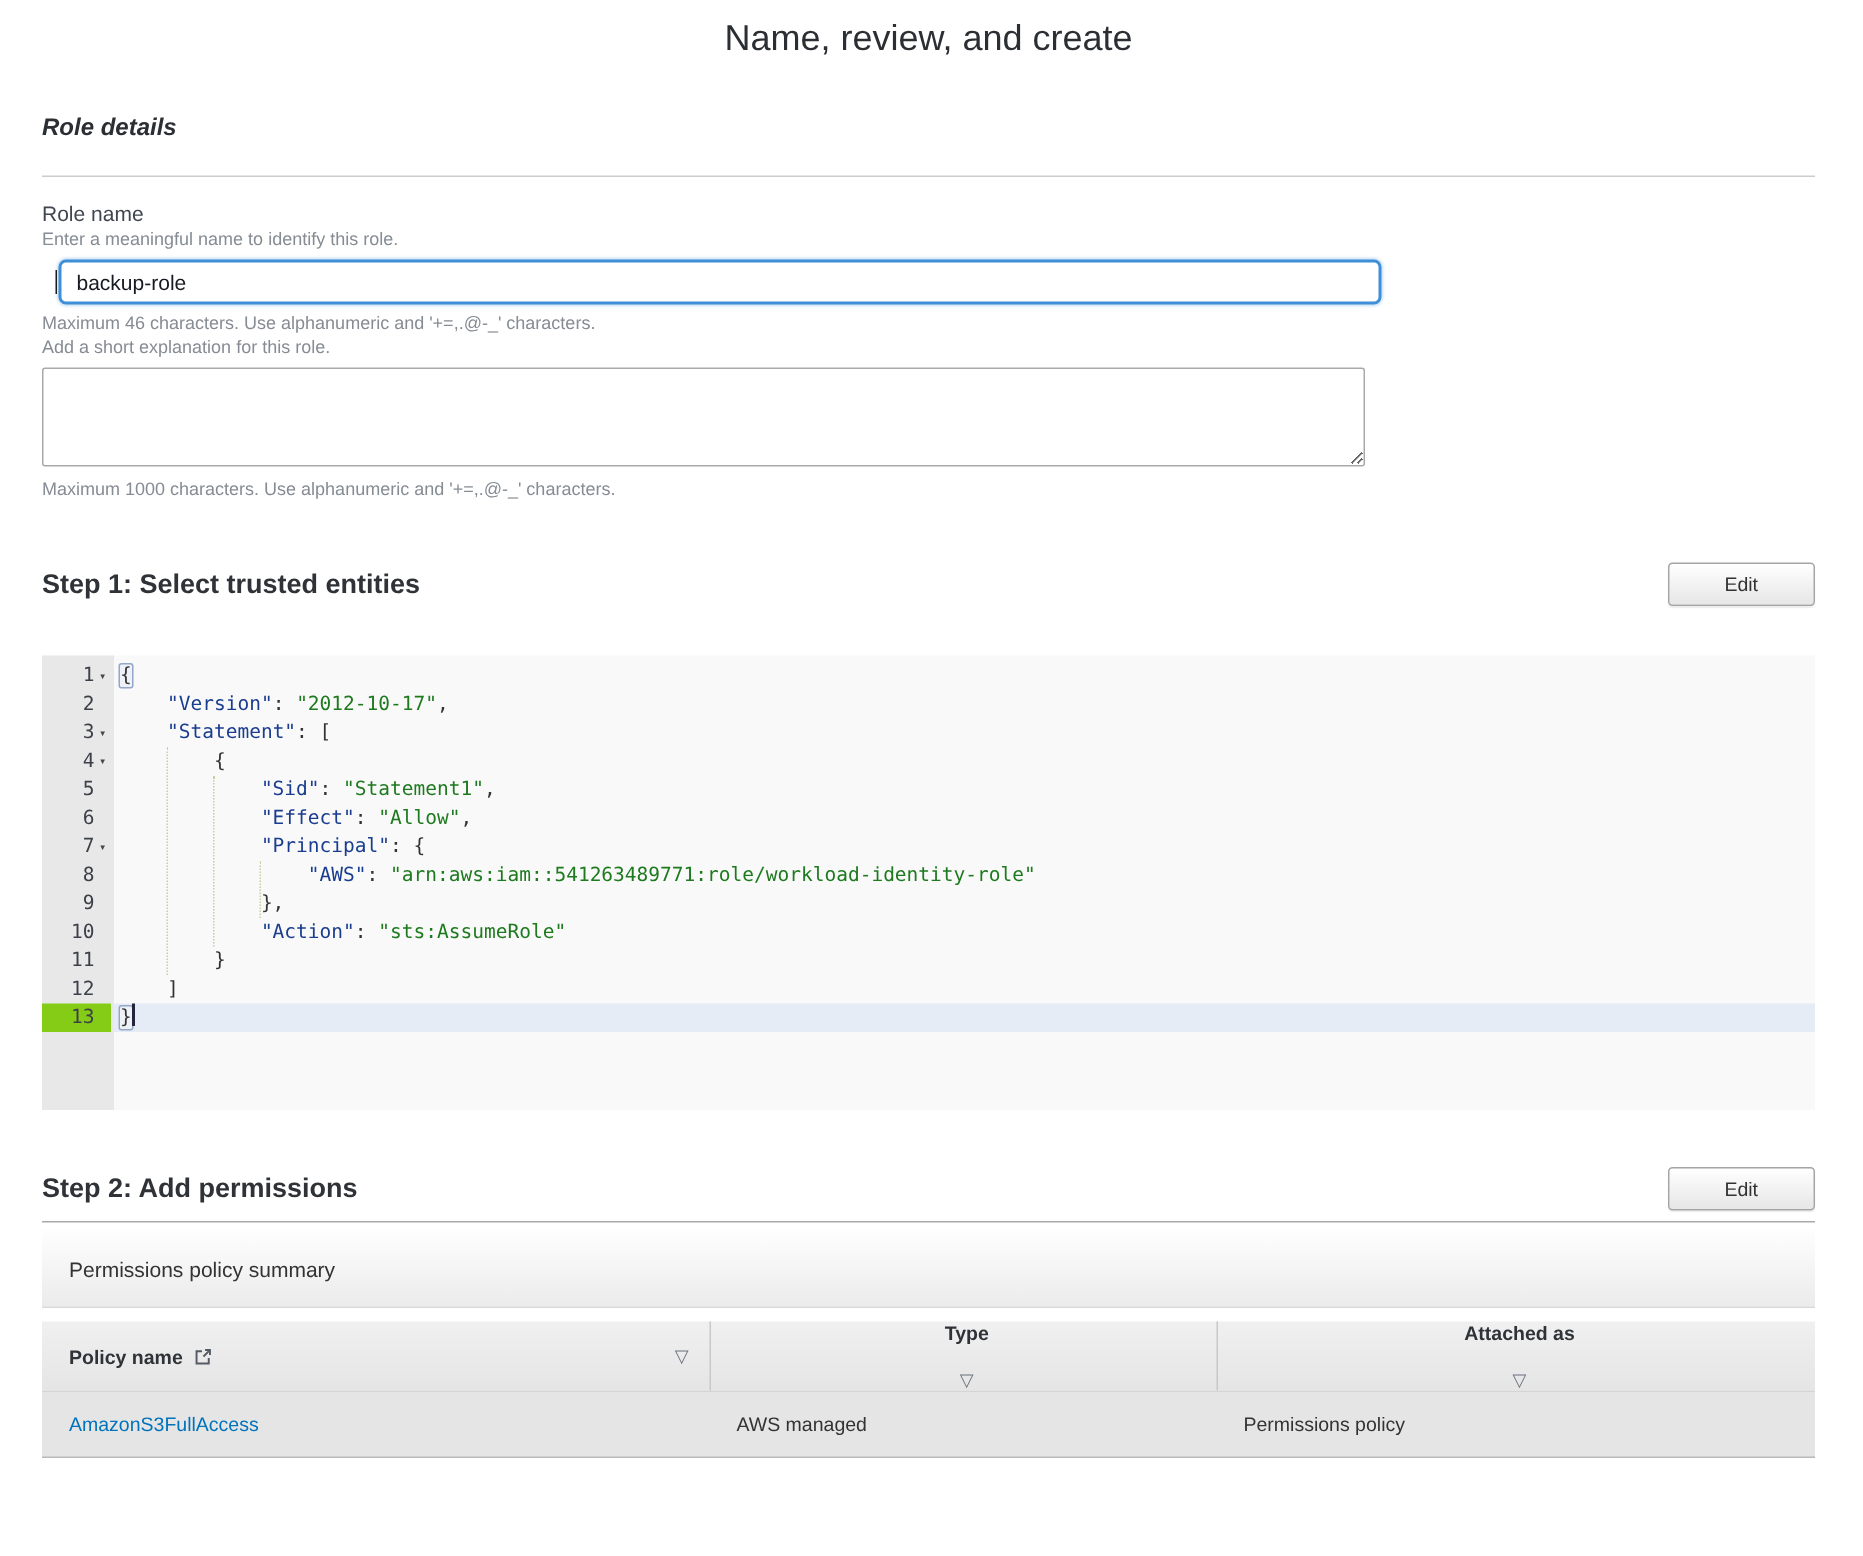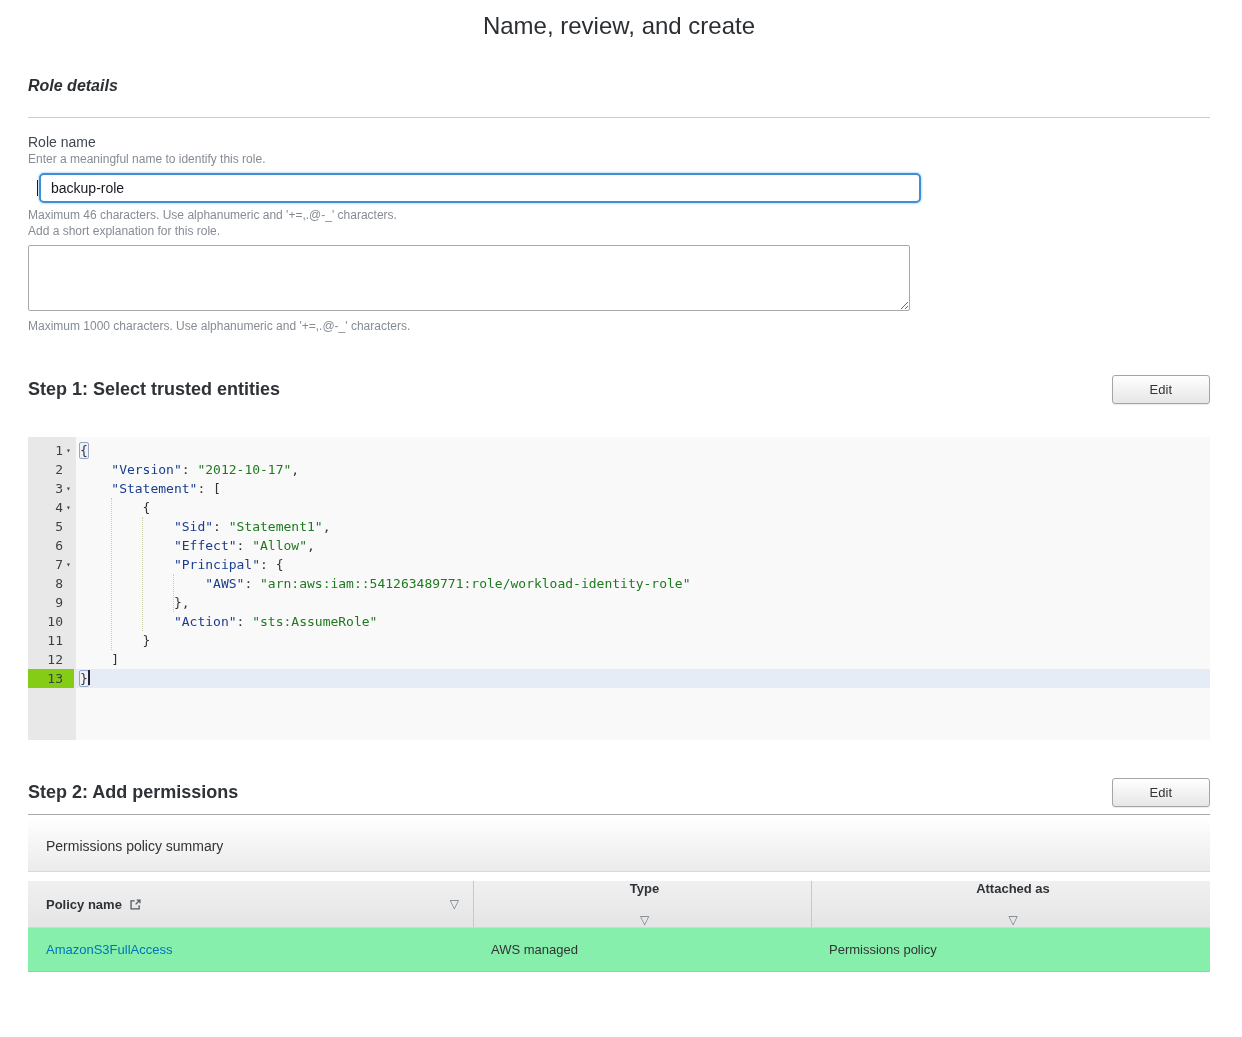--- a/index.html
+++ b/index.html
@@ -70,21 +70,21 @@
   .table { margin-top:9px; }
   .thead { display:flex; height:47px; background:linear-gradient(#f0f0f0,#e5e5e5); border-bottom:1px solid #d5d5d5; }
   .th {
     display:flex; align-items:center; justify-content:space-between;
     padding:0 14px 0 18px; font-size:13px; font-weight:700; color:#2f3338;
   }
   .th + .th { border-left:1px solid #c8c8c8;flex-direction:column; }
   .th-left { display:flex; align-items:center; gap:7px; }
   .filter { color:#6b7580; font-size:12px; font-weight:400; }
   .col-0 { width:445px; } .col-1 { width:338px; } .col-2 { flex:1; }
-  .tr { display:flex; height:44px; align-items:center; border-bottom:1px solid #b9b9b9; background:#86efac; }
+  .tr { display:flex; height:44px; align-items:center; border-bottom:1px solid #b9b9b9; background:#e5e5e5; }
   .td { padding-left:18px; font-size:13px; color:#333; }
   .td a { color:var(--link,#0073bb); text-decoration:none; }
   .ext-icon svg { display:block; }
 </style>
 </head>
 <body>
 
 <div>
   <h1>Name, review, and create</h1>
 

